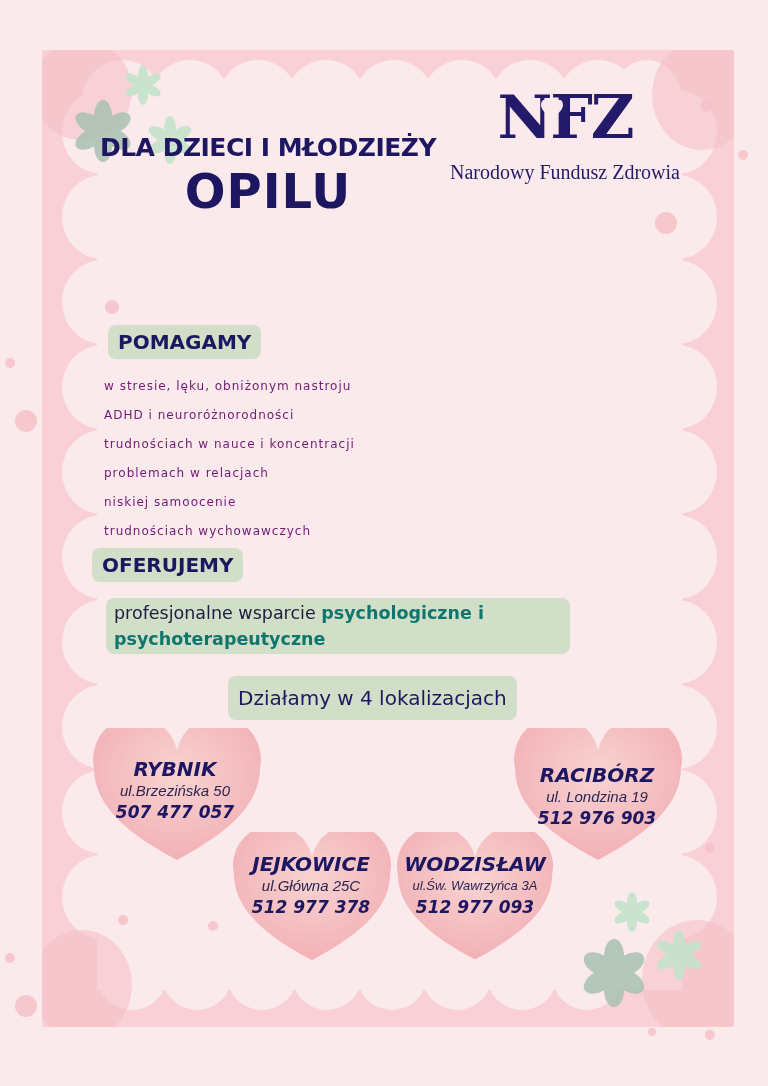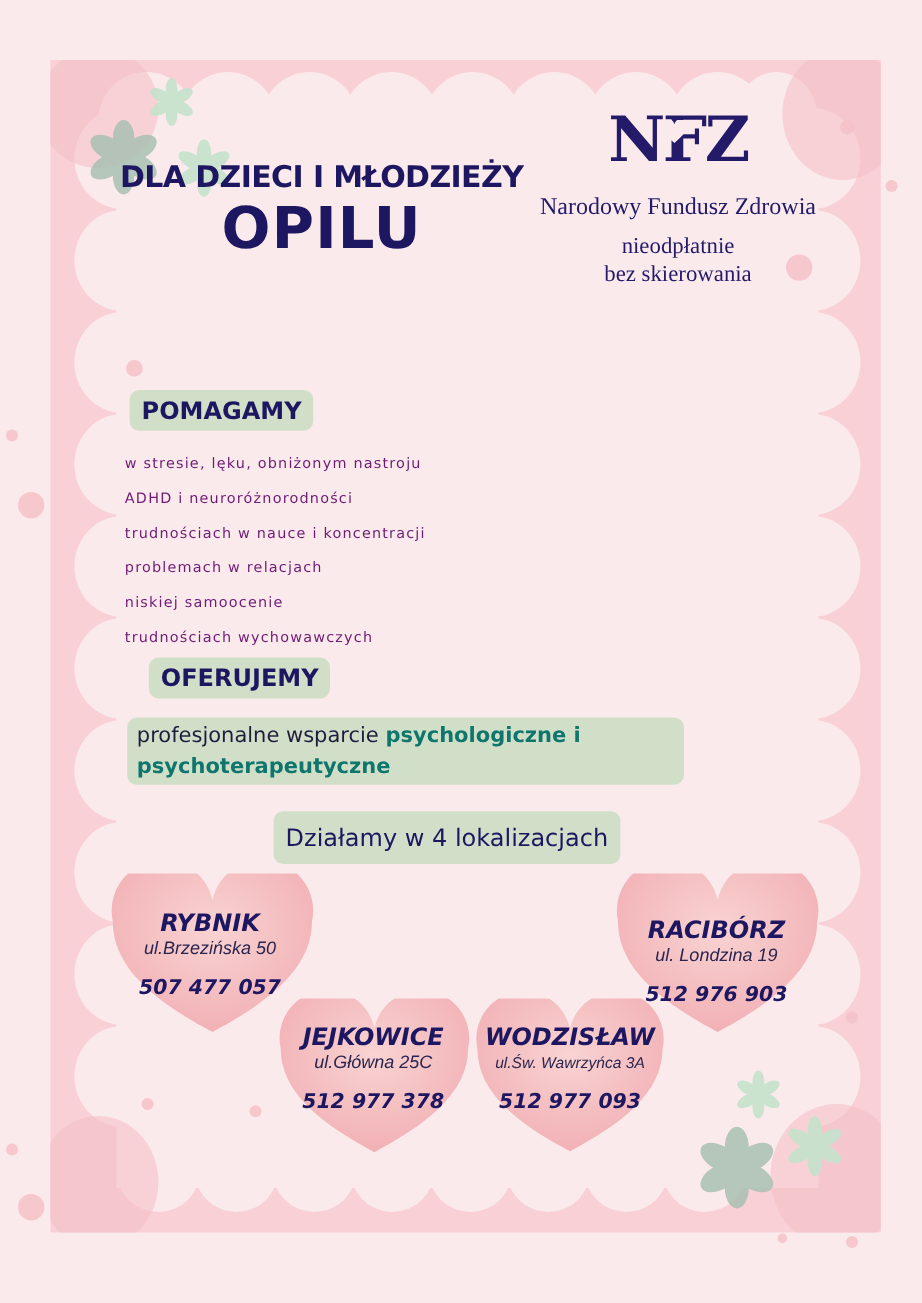--- a/index.html
+++ b/index.html
@@ -21,21 +21,21 @@
   .flower { position:absolute; }
 
   .title {
     position:absolute; left:68px; top:130px; width:400px; text-align:center;
     font-family:"DejaVu Sans", sans-serif; font-weight:bold; color:#1d1660;
     font-size:25px; line-height:36px; letter-spacing:-0.5px;
   }
   .title .big { font-size:48px; line-height:50px; letter-spacing:1px; }
 
   .nfz { position:absolute; left:430px; top:82px; width:270px; text-align:center; color:#241a6a; }
-  .nfz-logo { font-family:"DejaVu Serif", serif; font-weight:bold; font-size:52px; line-height:70px; letter-spacing:-2px; position:relative; display:inline-block; }
+  .nfz-logo { font-family:"DejaVu Serif", serif; font-weight:bold; font-size:60px; line-height:70px; letter-spacing:-2px; position:relative; display:inline-block; }
   .nfz-sub { font-family:"Liberation Serif", serif; font-size:20px; line-height:24px; margin-top:8px;text-align:center; }
   .nfz-note { font-family:"Liberation Serif", serif; font-size:19px; line-height:23px; margin-top:10px; }
 
   .pill {
     position:absolute; background:#d2dfc8; border-radius:8px; color:#1d1660;
   }
   .pill-head { font-weight:bold; font-size:20px; padding:2px 10px; height:30px; line-height:30px; }
   .list {
     position:absolute; left:104px; top:372px; font-size:12px; line-height:29px;
     color:#701a75; letter-spacing:1px;
@@ -43,21 +43,21 @@
   .offer {
     left:106px; top:598px; width:448px; font-size:17.5px; line-height:26px; padding:2px 8px; color:#1f1d3d;
   }
   .offer b { color:#0f766e; }
   .locs { left:228px; top:676px; font-size:20px; padding:8px 10px; line-height:28px; color:#1d1660; }
 
   .heart { position:absolute; }
   .heart-text { position:absolute; text-align:center; color:#1d1660;font-style:italic; }
   .city { font-weight:bold; font-size:20px; line-height:24px; }
   .addr { font-family:"Liberation Sans", sans-serif; font-size:15px; line-height:20px; color:#2a2550; }
-  .phone { font-weight:bold; font-size:17px; line-height:22px; margin-top:11px; }
+  .phone { font-weight:bold; font-size:17px; line-height:22px; margin-top:0; }
 </style>
 </head>
 <body>
 
 <div class="frame">
   <div class="inner">
 
     <div style="position:absolute;left:55px;top:40px;width:585px;height:900px;background:#fbeaec;"></div>
 
     <div class="bubble" style="left:40px;top:10px;width:80px;height:80px;"></div>
@@ -190,37 +190,33 @@
 </div>
 
 <div class="nfz">
   <div class="nfz-logo">
     <span>NFZ</span>
     <svg style="position:absolute;left:44px;top:18px;" width="22" height="20" viewBox="0 0 24 22">
       <path d="M12 21 C4 14 0 10 0 6 A6 6 0 0 1 12 4 A6 6 0 0 1 24 6 C24 10 20 14 12 21Z" fill="#fbeaec"></path>
     </svg>
   </div>
   <div class="nfz-sub">Narodowy Fundusz Zdrowia</div>
-  <div class="nfz-note">
-    <div>nieodpłatnie</div>
-    <div>bez skierowania</div>
-  </div>
 </div>
 
 <div class="pill pill-head" style="left:108px;top:325px;text-align:right;">POMAGAMY</div>
 <div class="list">
   <div>w stresie, lęku, obniżonym nastroju</div>
   <div>ADHD i neuroróżnorodności</div>
   <div>trudnościach w nauce i koncentracji</div>
   <div>problemach w relacjach</div>
   <div>niskiej samoocenie</div>
   <div>trudnościach wychowawczych</div>
 </div>
 
-<div class="pill pill-head" style="left:124px;top:548px;padding-left:10px;">OFERUJEMY</div>
+<div class="pill pill-head" style="left:92px;top:548px;padding-left:10px;">OFERUJEMY</div>
 <div class="pill offer">
   <span>profesjonalne wsparcie </span><b>psychologiczne i</b><br>
   <b>psychoterapeutyczne</b>
 </div>
 
 <div class="pill locs">Działamy w 4 lokalizacjach</div>
 
 <svg class="heart" style="left:92px;top:728px;" width="170" height="135" viewBox="0 0 170 135">
   <defs>
       <radialGradient id="hg" cx="50%" cy="40%" r="65%">

